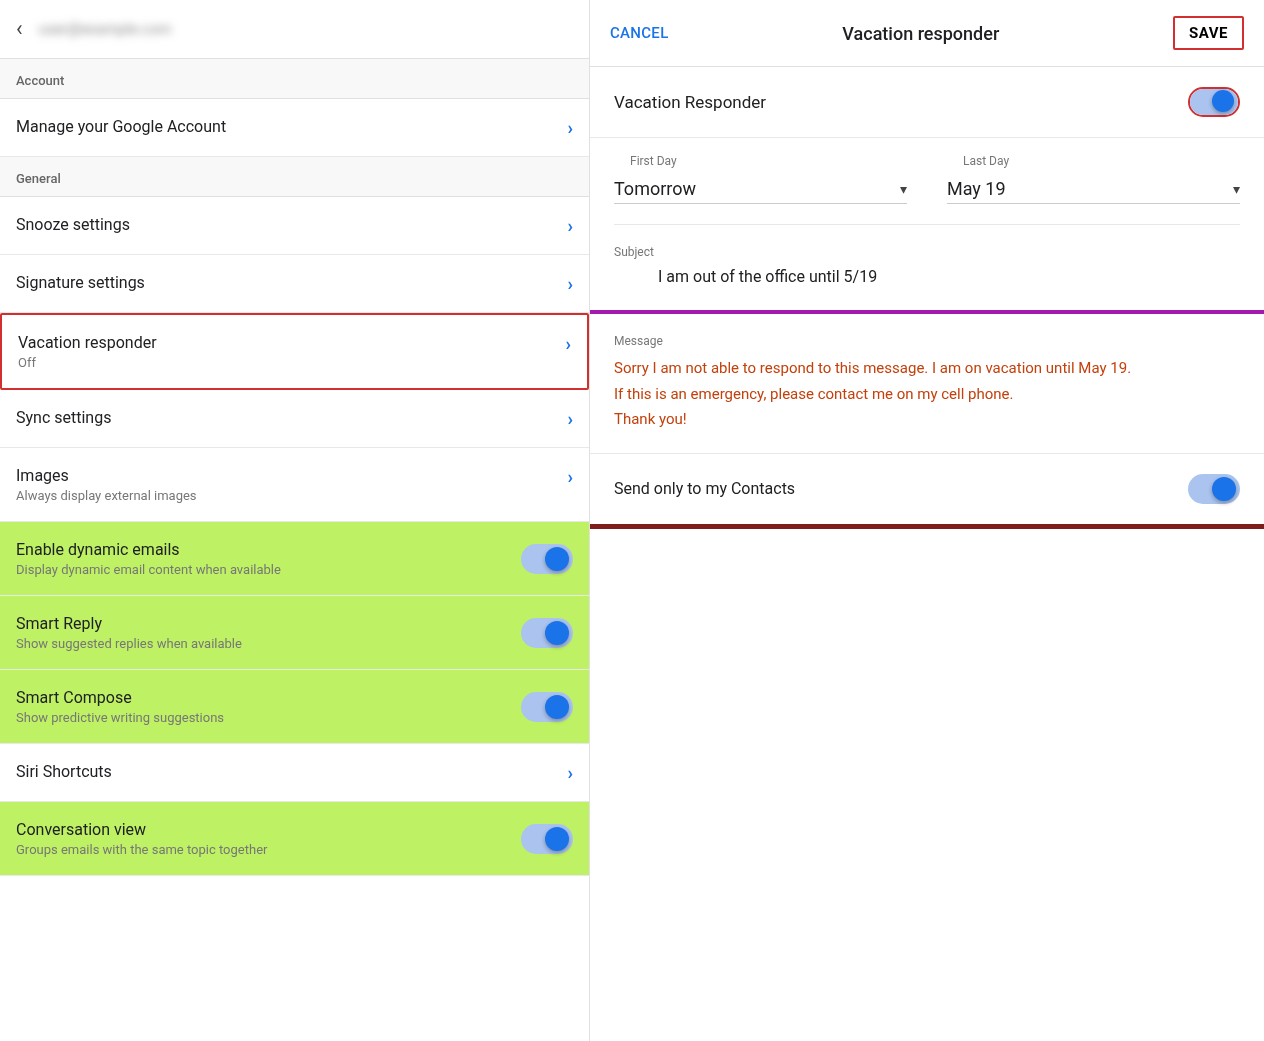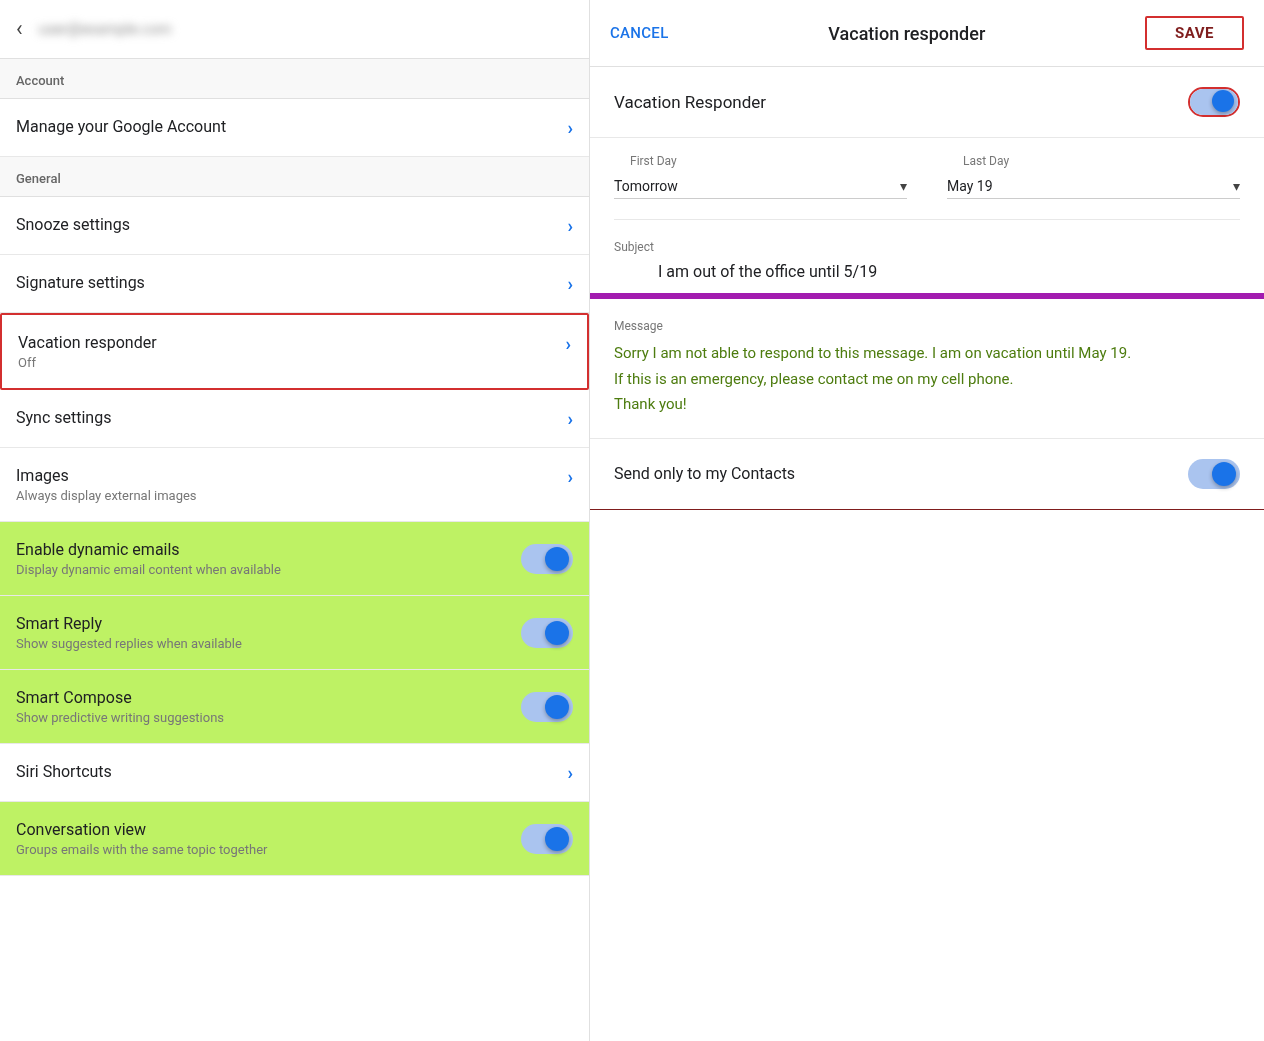--- a/index.html
+++ b/index.html
@@ -156,26 +156,26 @@
     }
 
     .right-title {
       font-size: 18px;
       color: #202124;
       font-weight: 500;
     }
 
     .save-btn {
       font-size: 15px;
-      color: #7f1d1d;
+      color: #000000;
       font-weight: 700;
       cursor: pointer;
       letter-spacing: 0.5px;
       border: 2.5px solid #d32f2f;
-      padding: 6px 28px;
+      padding: 6px 14px;
       border-radius: 2px;
     }
 
     .right-content {
       padding: 0;
       flex: 1;
       overflow-y: auto;
       background: #fff;
     }
 
@@ -224,32 +224,32 @@
     .day-select {
       display: flex;
       align-items: center;
       justify-content: space-between;
       padding: 4px 0;
       border-bottom: 1px solid #ccc;
       cursor: pointer;
     }
 
     .day-select-value {
-      font-size: 14px;
+      font-size: 18px;
       color: #202124;
     }
 
     .dropdown-arrow {
       font-size: 14px;
       color: #444;
     }
 
     .subject-section {
-      padding: 20px 24px 12px 24px;
-      border-bottom: 6px solid #a21caf;
+      padding: 20px 24px 24px 24px;
+      border-bottom: 4px solid #a21caf;
     }
 
     .field-label {
       font-size: 12px;
       color: #777;
       margin-bottom: 8px;
     }
 
     .field-value {
       font-size: 16px;
@@ -257,30 +257,30 @@
       margin-left: 44px;
     }
 
     .message-section {
       padding: 20px 24px;
       border-bottom: 1px solid #e8e8e8;
     }
 
     .message-text {
       font-size: 15px;
-      color: #4d7c0f;
+      color: #c2410c;
       line-height: 1.7;
     }
 
     .contacts-row {
       padding: 20px 24px;
       display: flex;
       align-items: center;
       justify-content: space-between;
-      border-bottom: 1px solid #7f1d1d;
+      border-bottom: 5px solid #7f1d1d;
     }
 
     .contacts-label {
       font-size: 16px;
       color: #202124;
     }
 
     .bottom-area {
       flex: 1;
       background: #f1f3f4;

